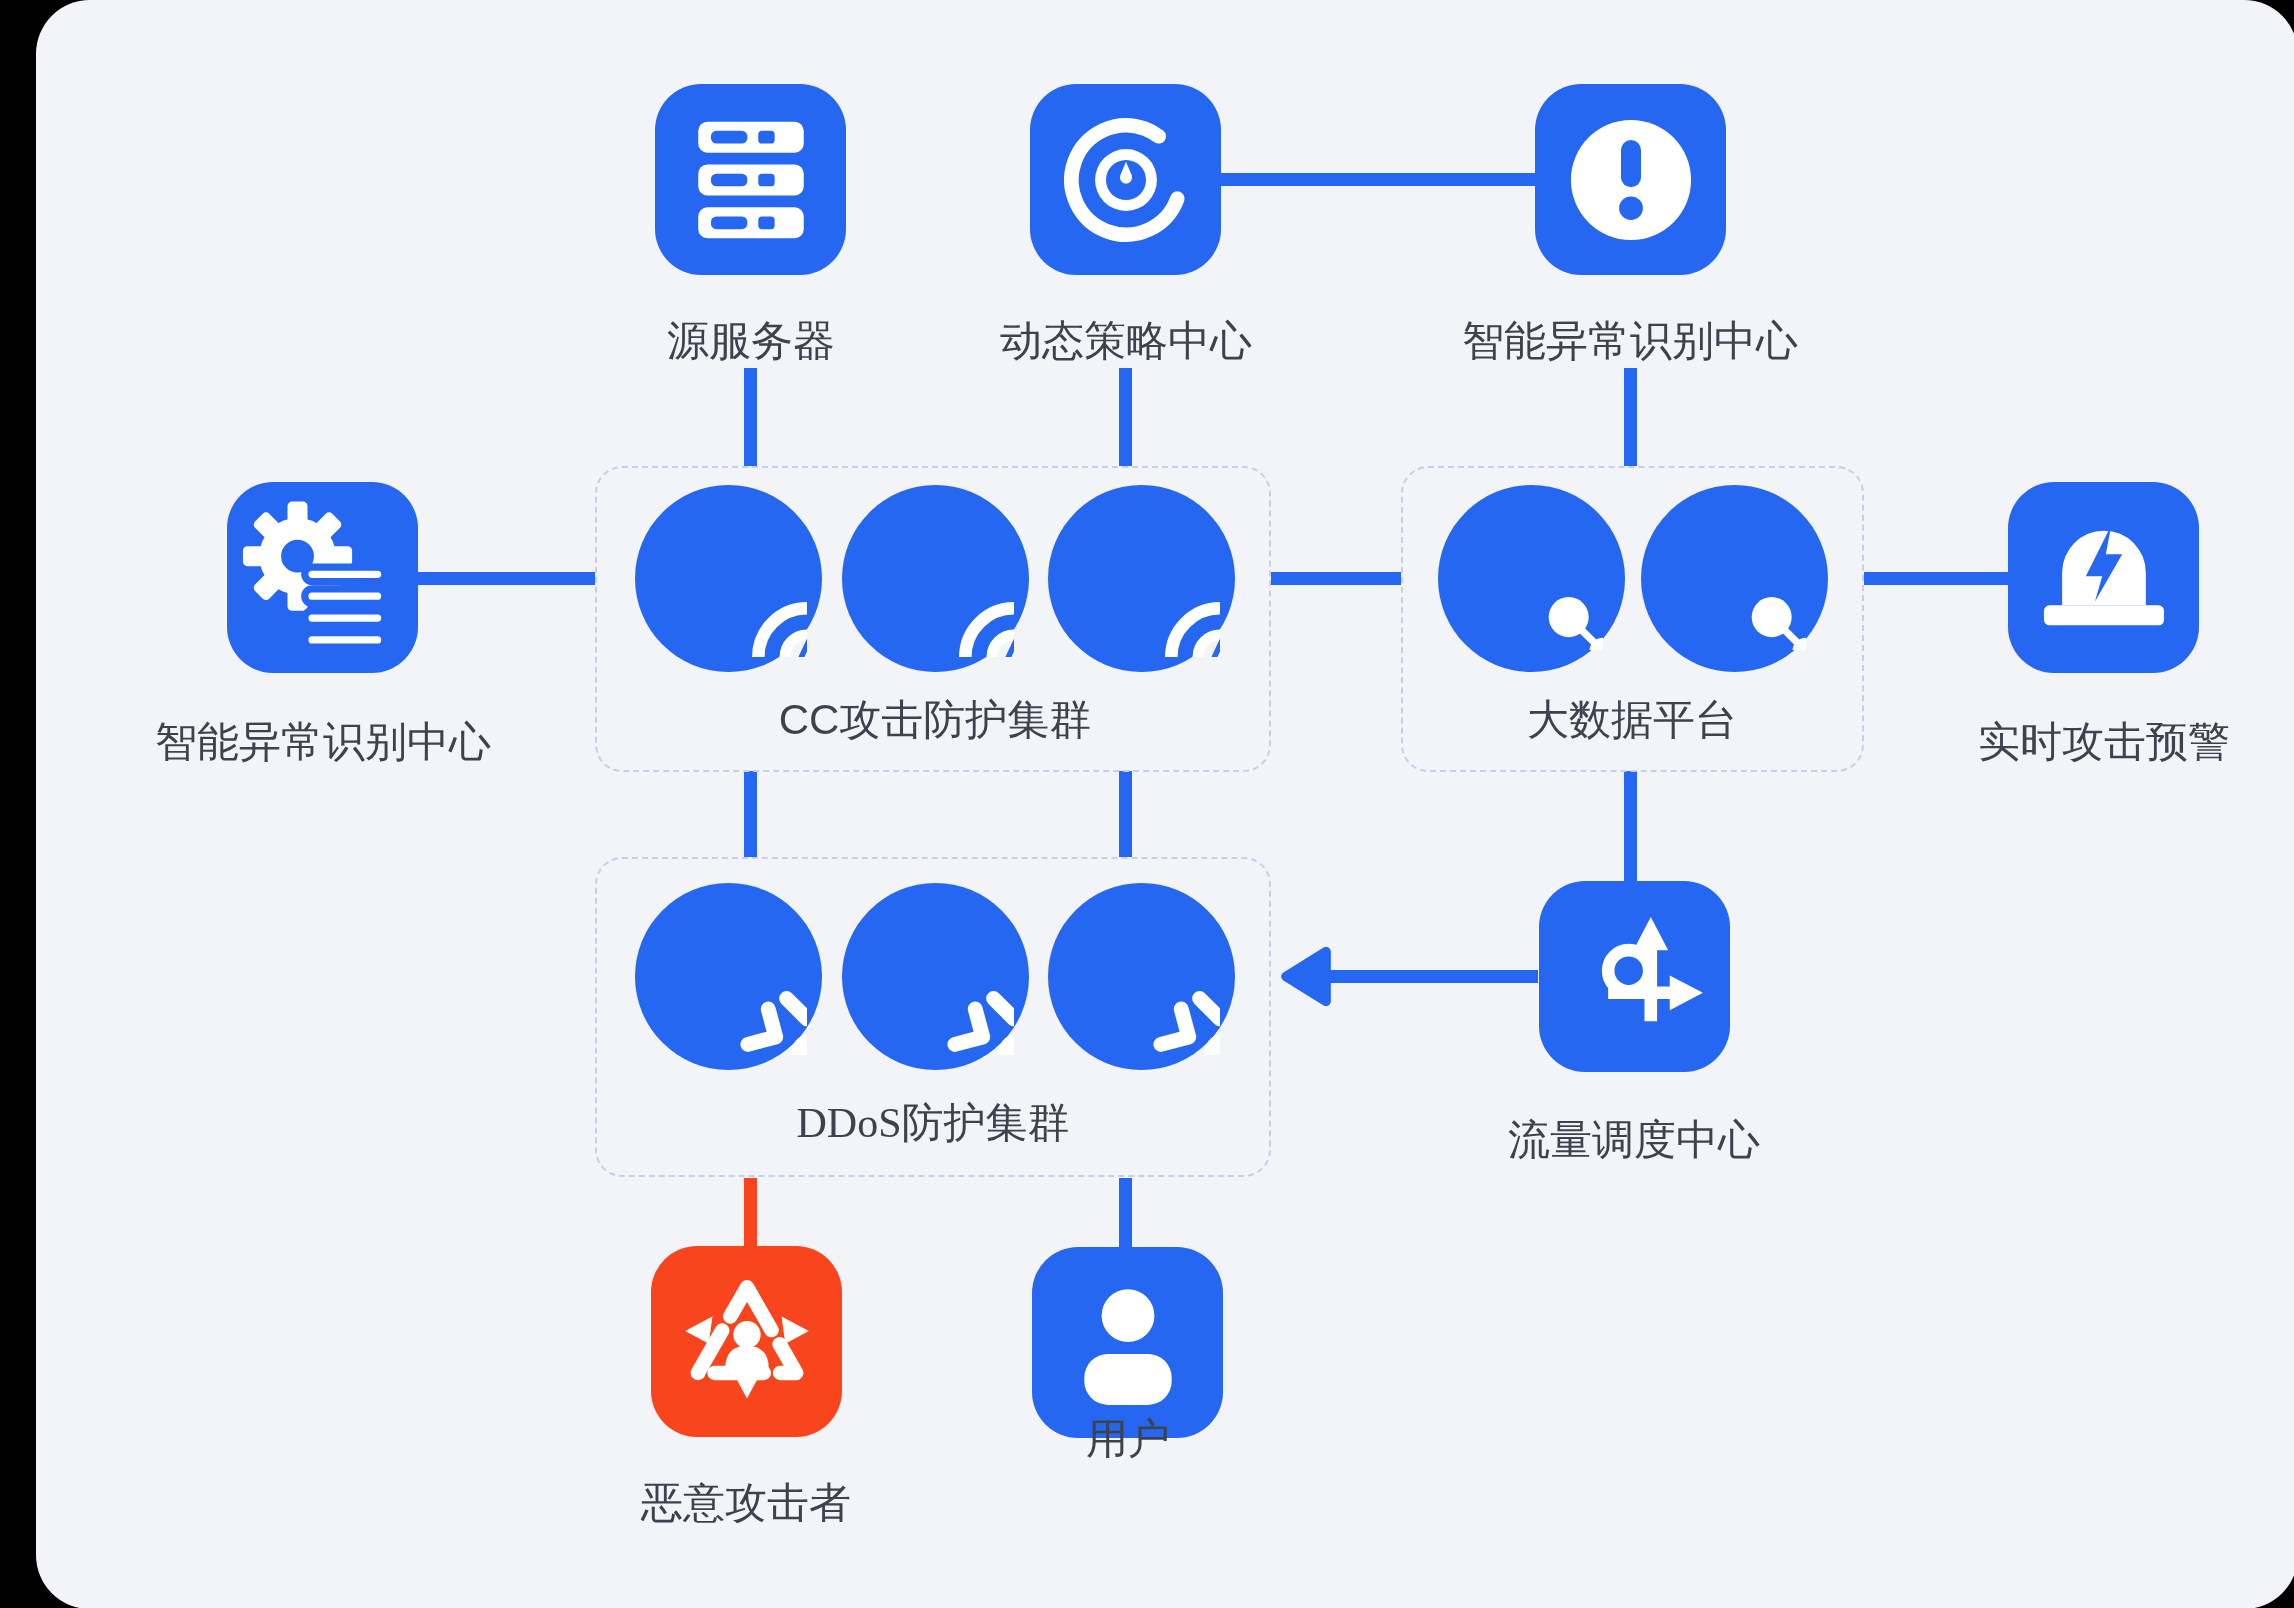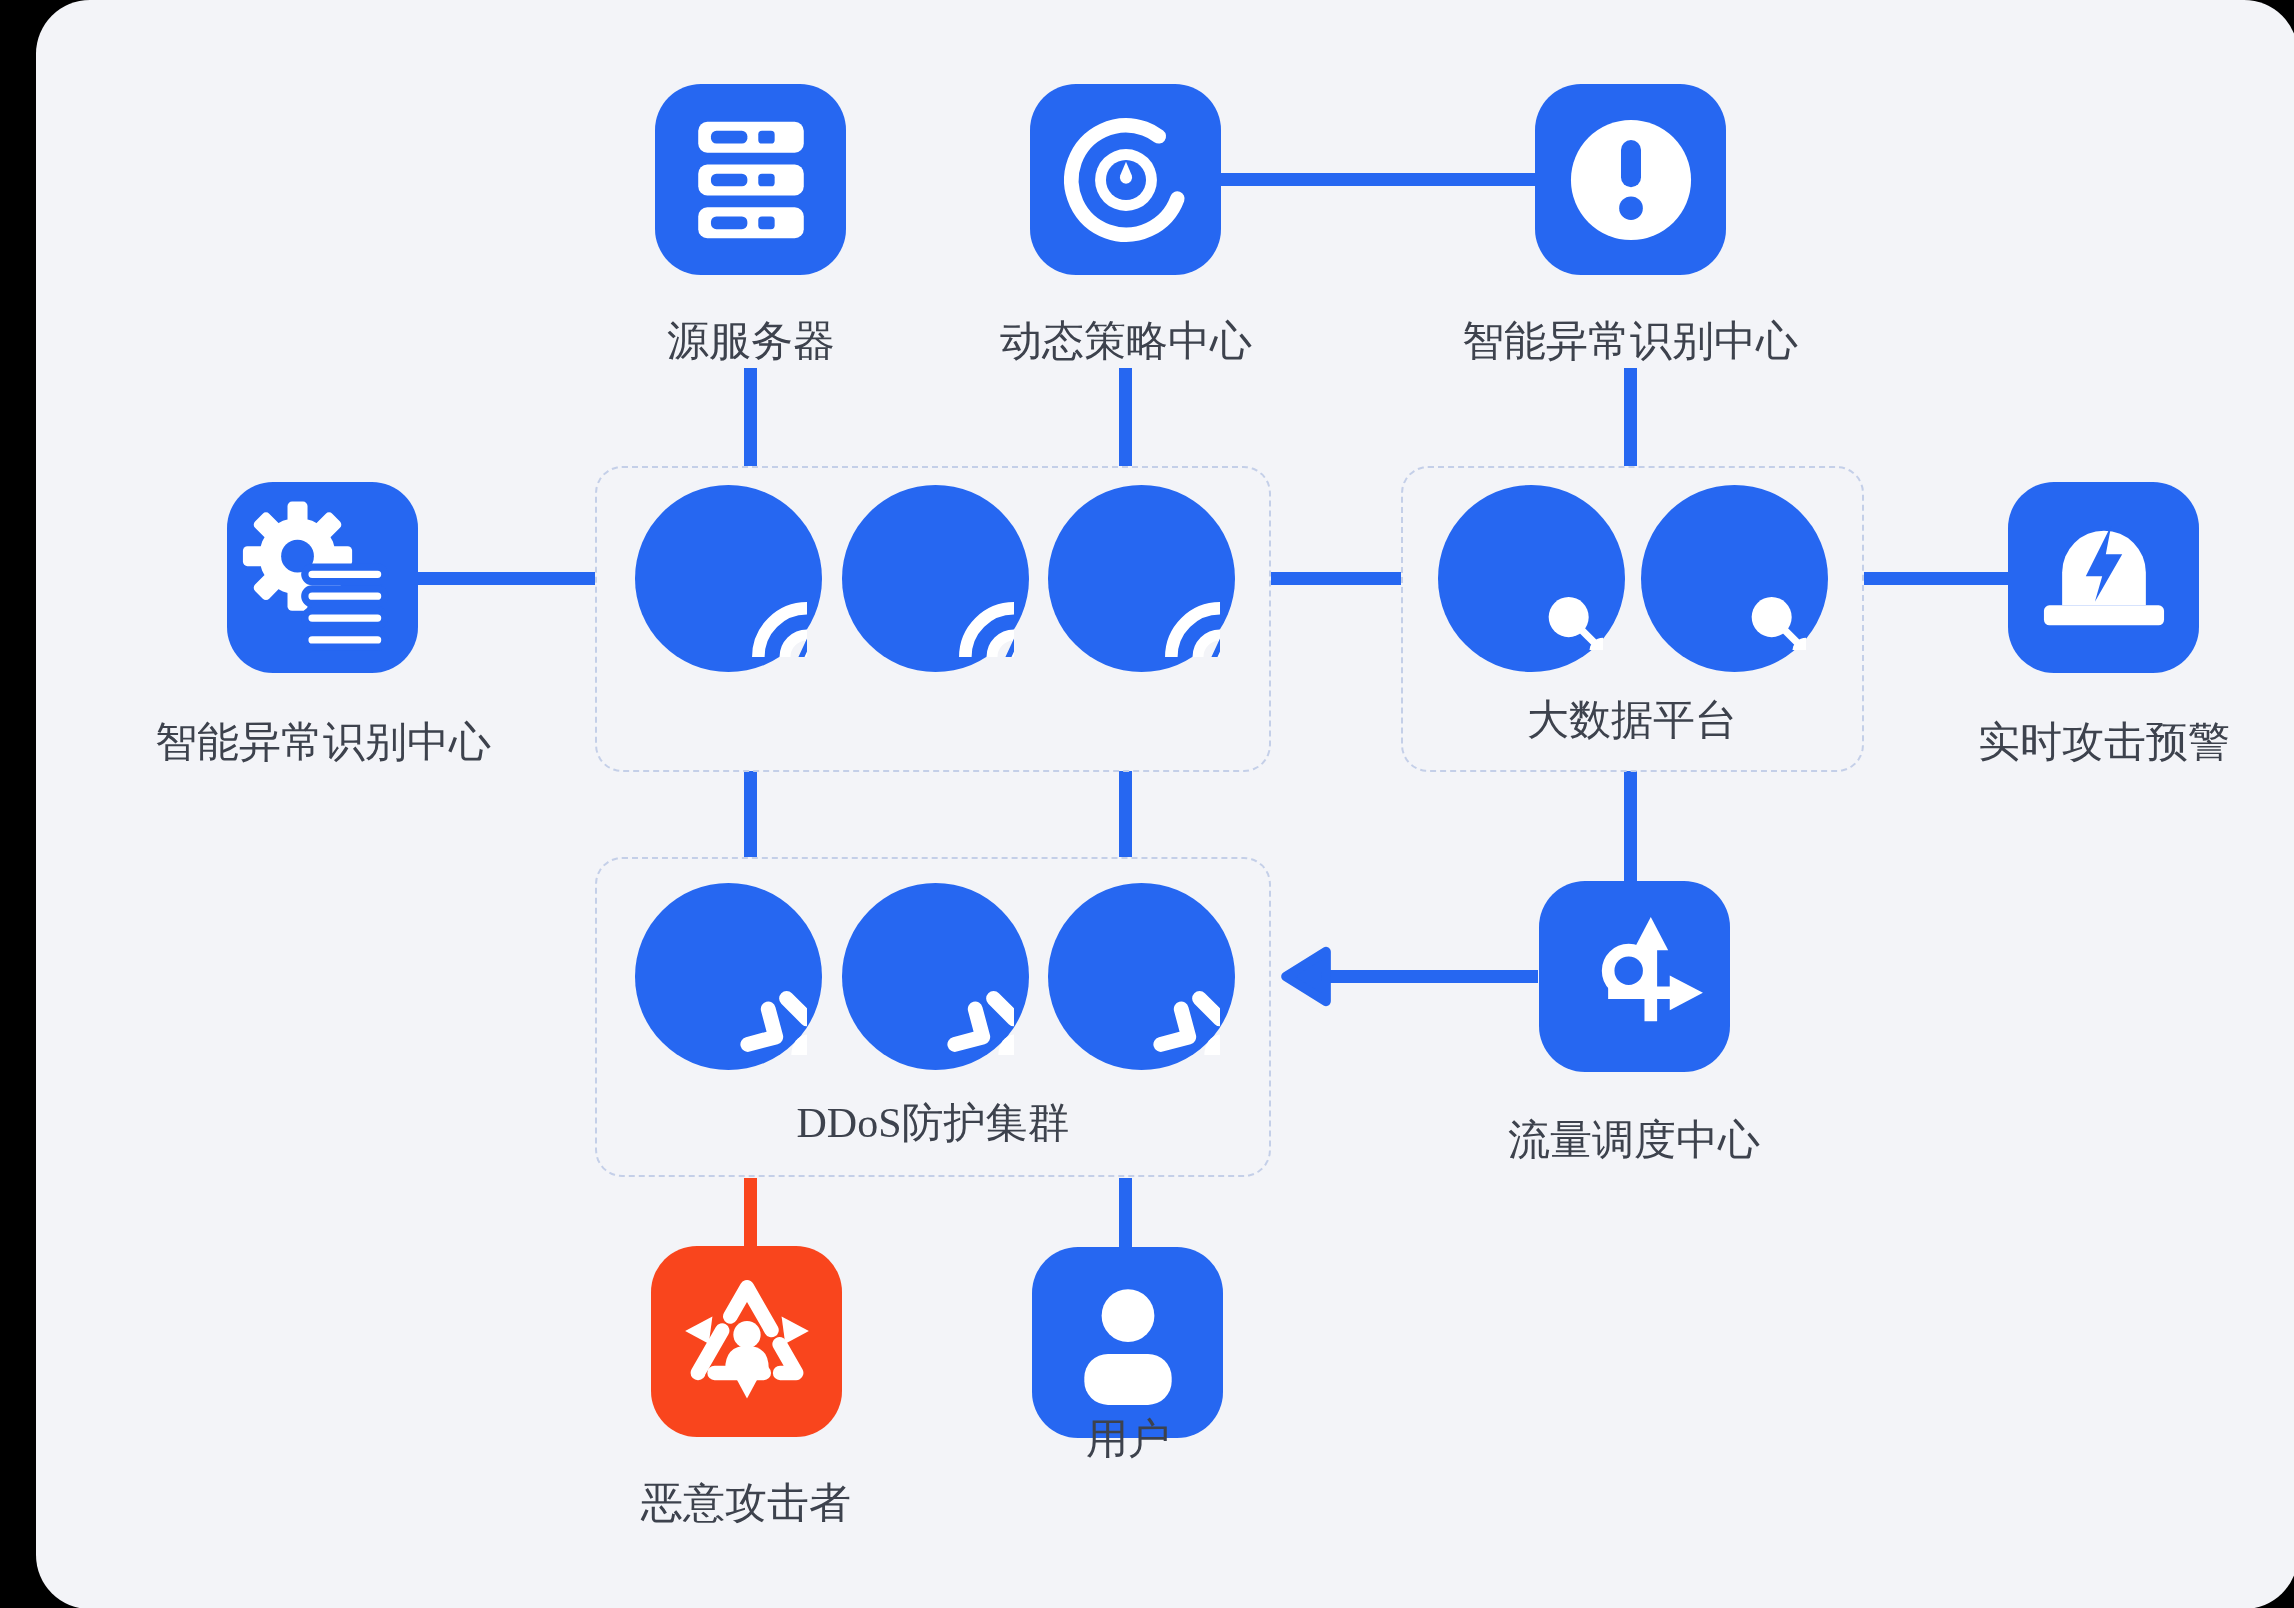--- a/index.html
+++ b/index.html
@@ -235,20 +235,21 @@
     <svg width="182" height="182" viewBox="-50 -50 100 100">
       <circle cy="-15" r="14.5" fill="#fff"></circle>
       <rect x="-24" y="6" width="48" height="28" rx="13" fill="#fff"></rect>
     </svg>
   </div>
 
   <div class="lbl" style="left:715px;top:314px;">源服务器</div>
   <div class="lbl" style="left:1090px;top:314px;">动态策略中心</div>
   <div class="lbl" style="left:1594px;top:314px;">智能异常识别中心</div>
   <div class="lbl" style="left:287px;top:715px;">智能异常识别中心</div>
+  <div class="lbl" style="left:899px;top:693px;">CC攻击防护集群</div>
   <div class="lbl" style="left:1596px;top:693px;">大数据平台</div>
   <div class="lbl" style="left:2068px;top:715px;">实时攻击预警</div>
   <div class="lbl" style="left:897px;top:1096px;font-family:Liberation Serif, serif;">DDoS防护集群</div>
   <div class="lbl" style="left:1598px;top:1113px;">流量调度中心</div>
   <div class="lbl" style="left:710px;top:1476px;">恶意攻击者</div>
   <div class="lbl" style="left:1092px;top:1412px;">用户</div>
 
 </div>
 
 

